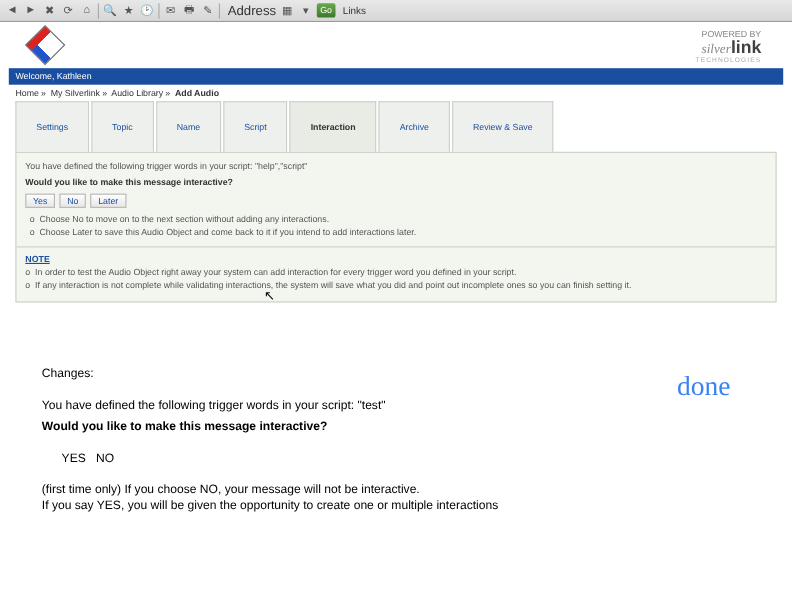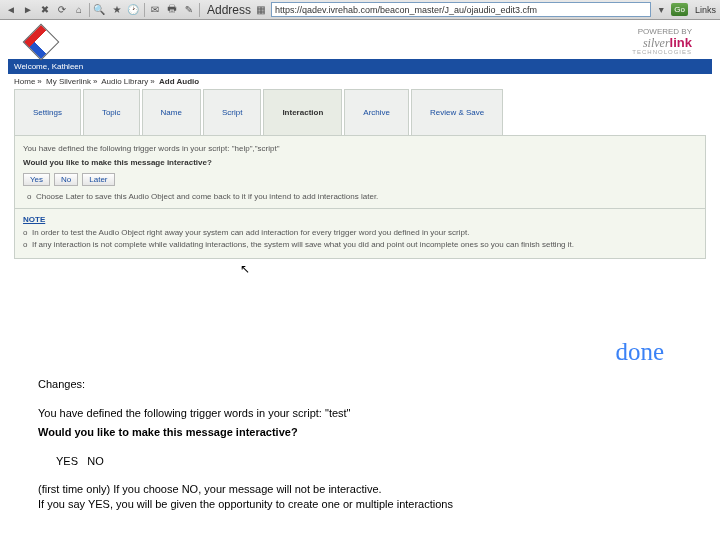--- a/index.html
+++ b/index.html
@@ -49,39 +49,39 @@
   .links-icon {
     font-size:9px; color:#333; margin-left:4px;
   }
 
   .doc-canvas {
     background:#fff;
     padding: 0 8px 8px 8px;
   }
 
   .page-header {
-    display:flex; justify-content:space-between; align-items:flex-end;
+    display:flex; justify-content:space-between; align-items:flex-start;
     padding: 8px 20px 4px 20px;
   }
   .logo {
     width:26px; height:26px;
     transform: rotate(45deg);
     background:
       linear-gradient(90deg,#d22 30%,transparent 30%),
       linear-gradient(0deg,#25c 30%,transparent 30%);
     border:1px solid #666;
   }
   .powered {
     text-align:right;
     font-size:8px;
     color:#888;
     line-height:1;
   }
   .powered .brand1 { font-family: Georgia, serif; font-style:italic; font-size:12px; color:#888; }
-  .powered .brand2 { font-weight:bold; font-size:13px; color:#be185d; }
+  .powered .brand2 { font-weight:bold; font-size:16px; color:#404040; }
   .powered .sub { font-size:6px; letter-spacing:1px; color:#aaa; }
 
   .bluebar {
     background:#1a4ea0;
     color:#fff;
     font-size:8px;
     padding:3px 6px;
     display:flex; justify-content:space-between;gap:32px;
   }
   .navlinks span { margin-left:4px; }
@@ -147,21 +147,20 @@
   }
 
   .changes-block {
     position:absolute;
     top:333px;
     left:38px;
     width:430px;
     font-size:11px;
     line-height:1.35;
     color:#000;
-    margin-top:44px;
   }
   .changes-block .hdr { margin-bottom:14px; }
   .changes-block .para2 { margin-top:4px; }
   .changes-block .yn { margin:14px 0 14px 18px; }
   .done-text {
     position:absolute;
     top:338px;
     right:56px;
     font-family:"Times New Roman", Times, serif;
     font-size:25px;
@@ -181,23 +180,20 @@
   <span class="tb-icon">🔍</span>
   <span class="tb-icon">★</span>
   <span class="tb-icon">🕑</span>
   <span class="tb-sep"></span>
   <span class="tb-icon">✉</span>
   <span class="tb-icon">🖶</span>
   <span class="tb-icon">✎</span>
   <span class="tb-sep"></span>
   <span class="addr-label">Address</span>
   <span class="tb-icon">▦</span>
-  <div class="addr-field">
-    <span>https://qadev.ivrehab.com/beacon_master/J_au/ojaudio_edit3.cfm</span>
-  </div>
   <span class="tb-icon">▾</span>
   <span class="go-btn"><span>Go</span></span>
   <span class="links-icon">Links</span>
 </div>
 
 <div class="doc-canvas">
 
   <div class="page-header">
     <div class="logo"></div>
     <div class="powered">
@@ -232,20 +228,21 @@
 
   <div class="panel">
     <p class="q">You have defined the following trigger words in your script: "help","script"</p>
     <p class="q"><strong>Would you like to make this message interactive?</strong></p>
     <div class="btnrow">
       <span class="mini-btn">Yes</span>
       <span class="mini-btn">No</span>
       <span class="mini-btn">Later</span>
     </div>
     <div class="bullets">
+      <p class="bl">o &nbsp;<span>Choose No to move on to the next section without adding any interactions.</span></p>
       <p class="bl">o &nbsp;<span>Choose Later to save this Audio Object and come back to it if you intend to add interactions later.</span></p>
     </div>
     <div class="hr"></div>
     <p><span class="note-label">NOTE</span></p>
     <p class="bl">o &nbsp;<span>In order to test the Audio Object right away your system can add interaction for every trigger word you defined in your script.</span></p>
     <p class="bl">o &nbsp;<span>If any interaction is not complete while validating interactions, the system will save what you did and point out incomplete ones so you can finish setting it.</span></p>
   </div>
 
 </div>
 

